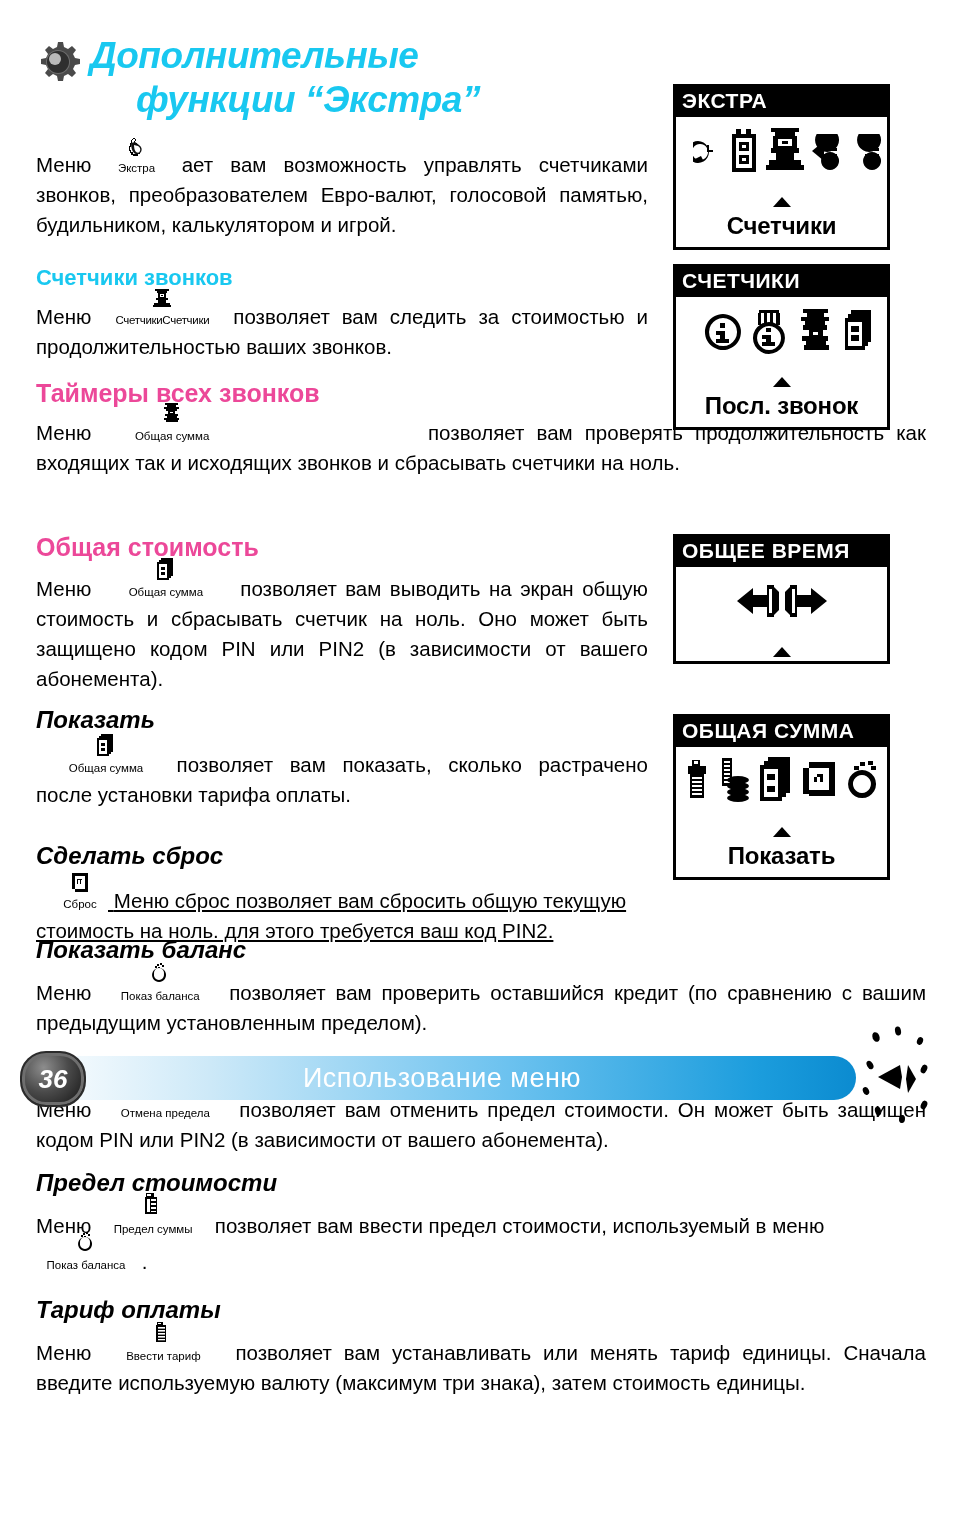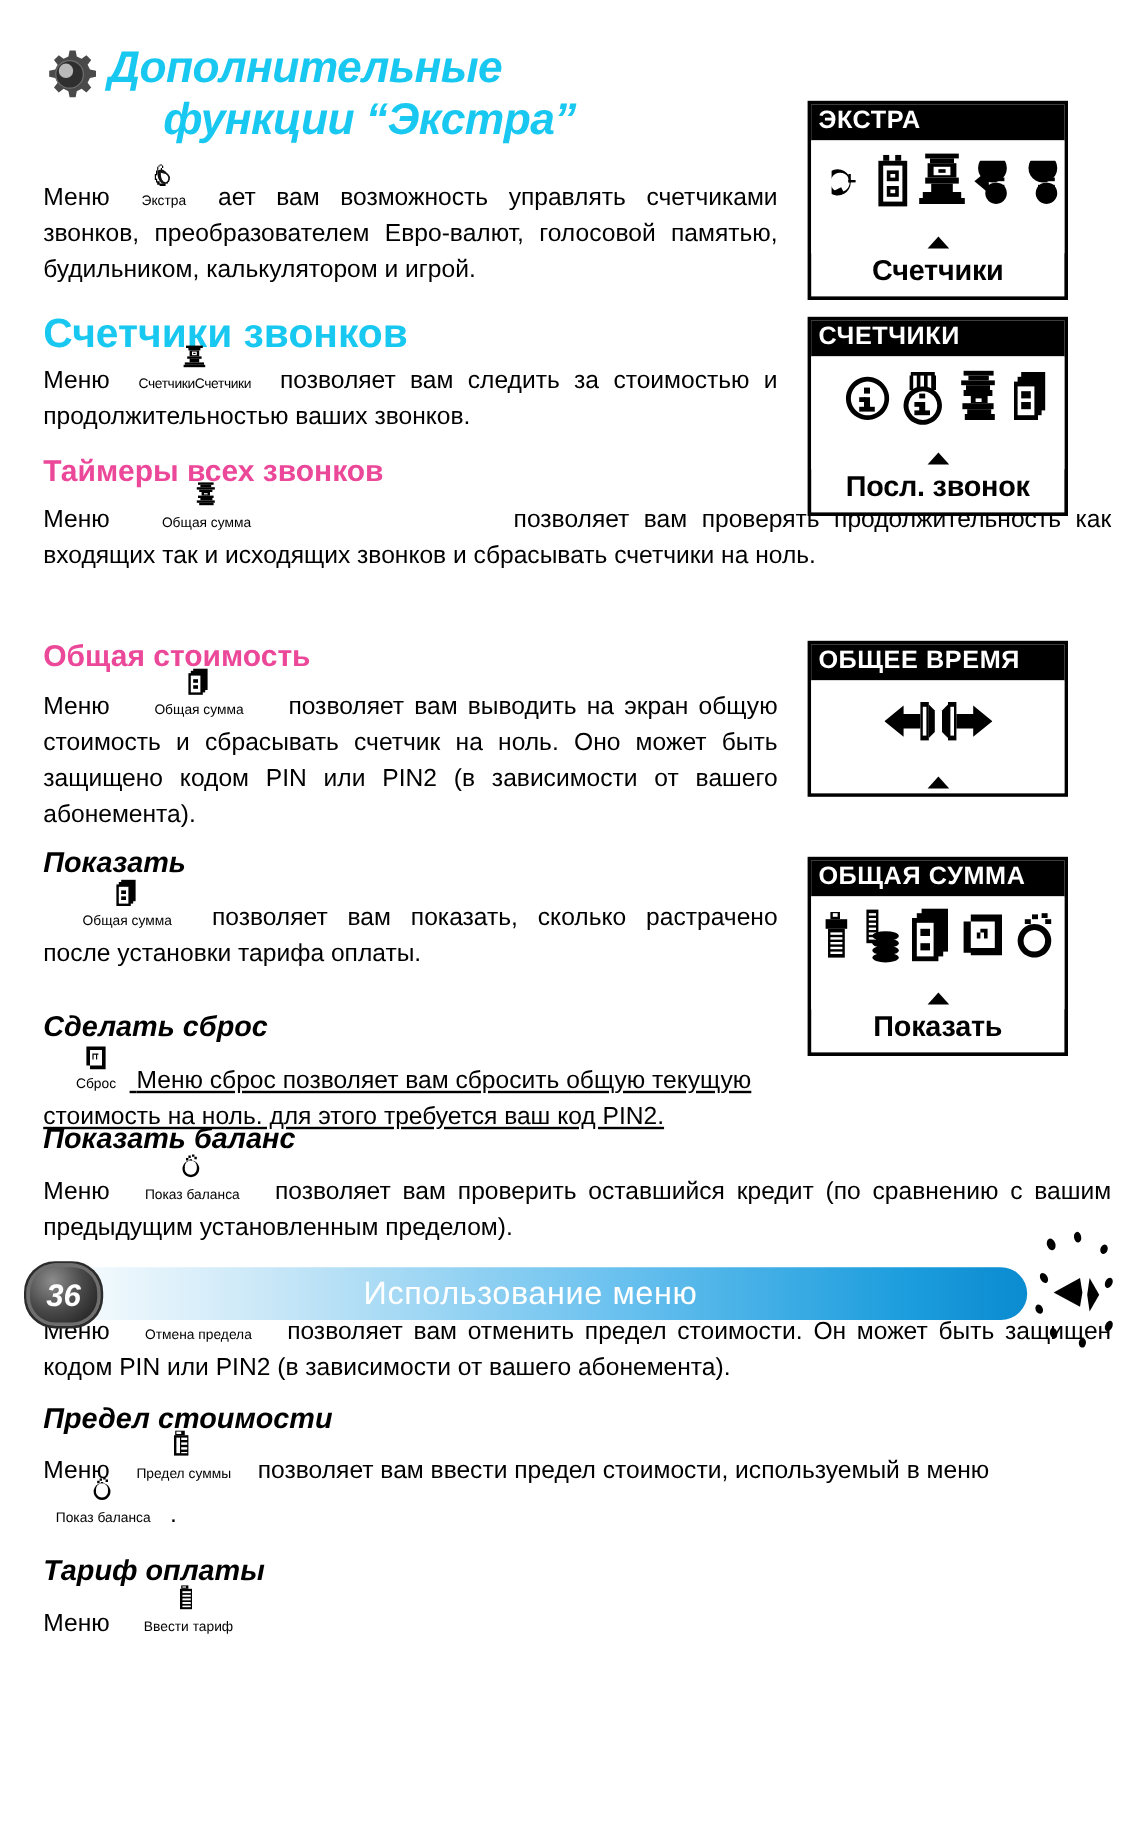--- a/index.html
+++ b/index.html
@@ -23,21 +23,21 @@
   .col{position:absolute;left:36px;top:0;width:612px;}
   .col-wide{width:890px;}
 
   p.body{
     margin:0;font-size:20.5px;line-height:30px;text-align:justify;
     color:#000;
   }
   p.body.nojust{text-align:left;}
 
   h2.sec{
-    margin:0;font-size:34px;line-height:32px;font-weight:bold;
+    margin:0;font-size:22px;line-height:32px;font-weight:bold;
     color:#19c8f0;
   }
   h3.sub{
     margin:0;font-size:25px;line-height:30px;font-weight:bold;color:#ec4899;
   }
   h4.subi{
     margin:0;font-size:24px;line-height:29px;font-weight:bold;font-style:italic;color:#000;
   }
 
   
@@ -363,20 +363,21 @@
                 <rect x="6" y="8" width="7" height="1.6"></rect>
                 <rect x="6" y="11" width="7" height="1.6"></rect>
                 <rect x="6" y="14" width="7" height="1.6"></rect>
                 <rect x="6" y="17" width="7" height="1.3"></rect>
               </g>
             </g>
           </svg>
         </span>
         <span class="cap">Ввести тариф</span>
       </span>
+      <span>позволяет вам устанавливать или менять тариф единицы. Сначала введите используемую валюту (максимум три знака), затем стоимость единицы.</span>
     </p>
   </div>
 
   <div class="screen" style="left:673px;top:84px;">
     <div class="bar">ЭКСТРА</div>
     <div class="canvas">
       <div class="icons-row">
         <span class="ic">
           <svg width="30" height="34" viewBox="0 0 30 34">
             <g fill="#000">

